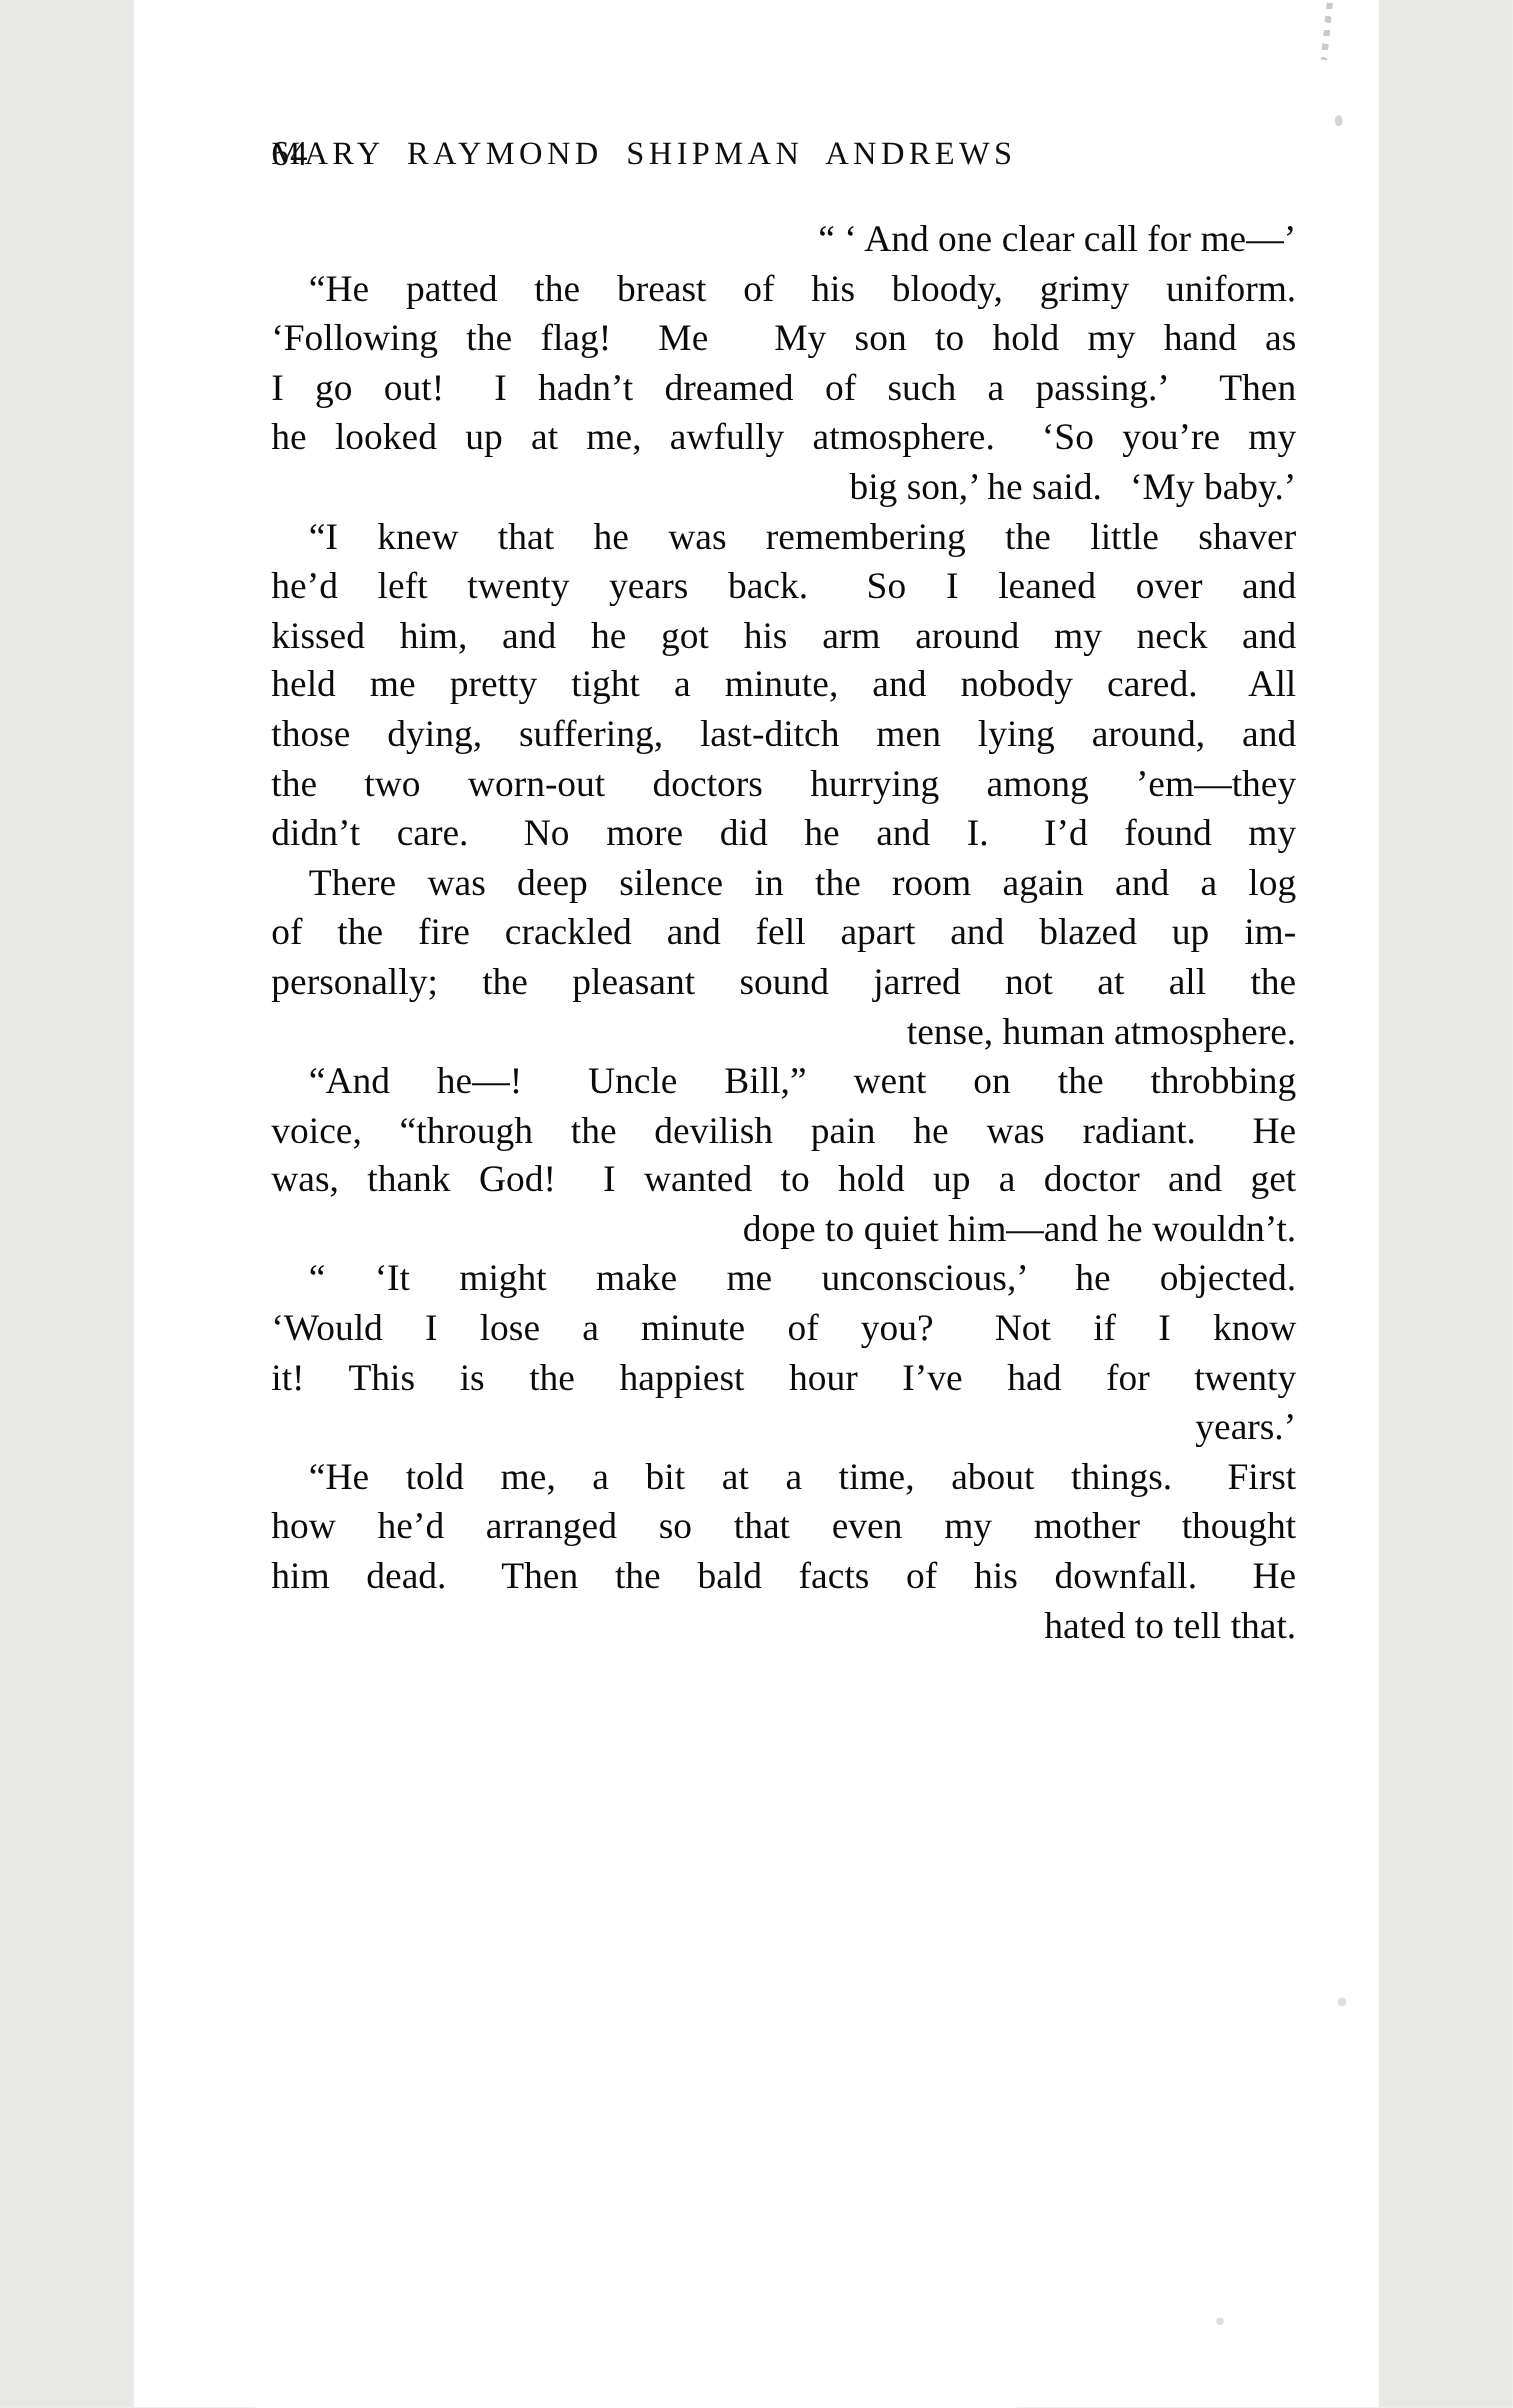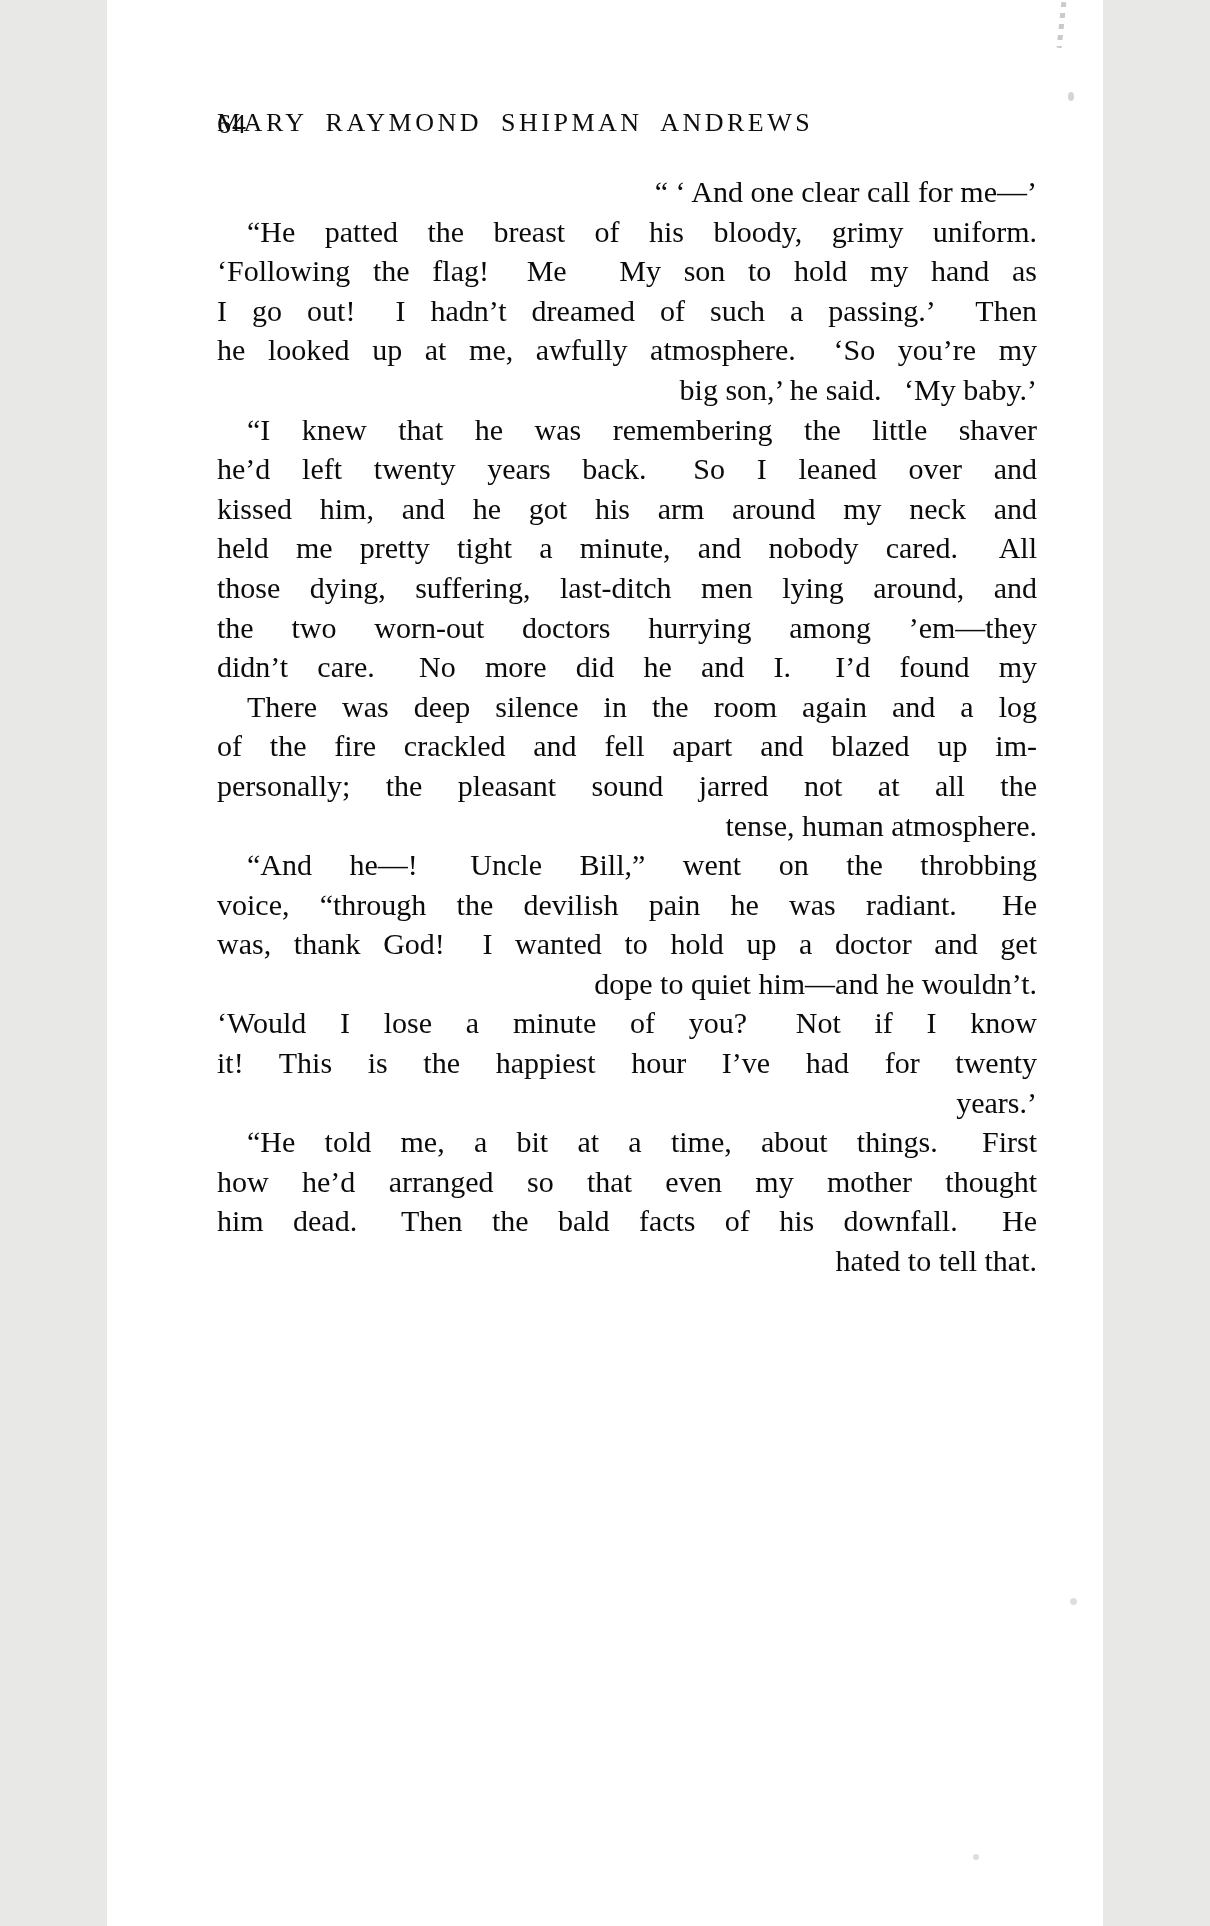--- a/index.html
+++ b/index.html
@@ -101,20 +101,21 @@
       <div class="line just">the two worn-out doctors hurrying among ’em—they</div>
       <div class="line just">didn’t care.  No more did he and I.  I’d found my</div>
       <div class="line just ind">There was deep silence in the room again and a log</div>
       <div class="line just">of the fire crackled and fell apart and blazed up im-</div>
       <div class="line just">personally; the pleasant sound jarred not at all the</div>
       <div class="line">tense, human atmosphere.</div>
       <div class="line just ind">“And he—!  Uncle Bill,” went on the throbbing</div>
       <div class="line just">voice, “through the devilish pain he was radiant.  He</div>
       <div class="line just">was, thank God!  I wanted to hold up a doctor and get</div>
       <div class="line">dope to quiet him—and he wouldn’t.</div>
+      <div class="line just ind">“ ‘It might make me unconscious,’ he objected.</div>
       <div class="line just">‘Would I lose a minute of you?  Not if I know</div>
       <div class="line just">it! This is the happiest hour I’ve had for twenty</div>
       <div class="line">years.’</div>
       <div class="line just ind">“He told me, a bit at a time, about things.  First</div>
       <div class="line just">how he’d arranged so that even my mother thought</div>
       <div class="line just">him dead.  Then the bald facts of his downfall.  He</div>
       <div class="line">hated to tell that.</div>
     </div>
 
   <div class="artifact artifact-corner"></div>

